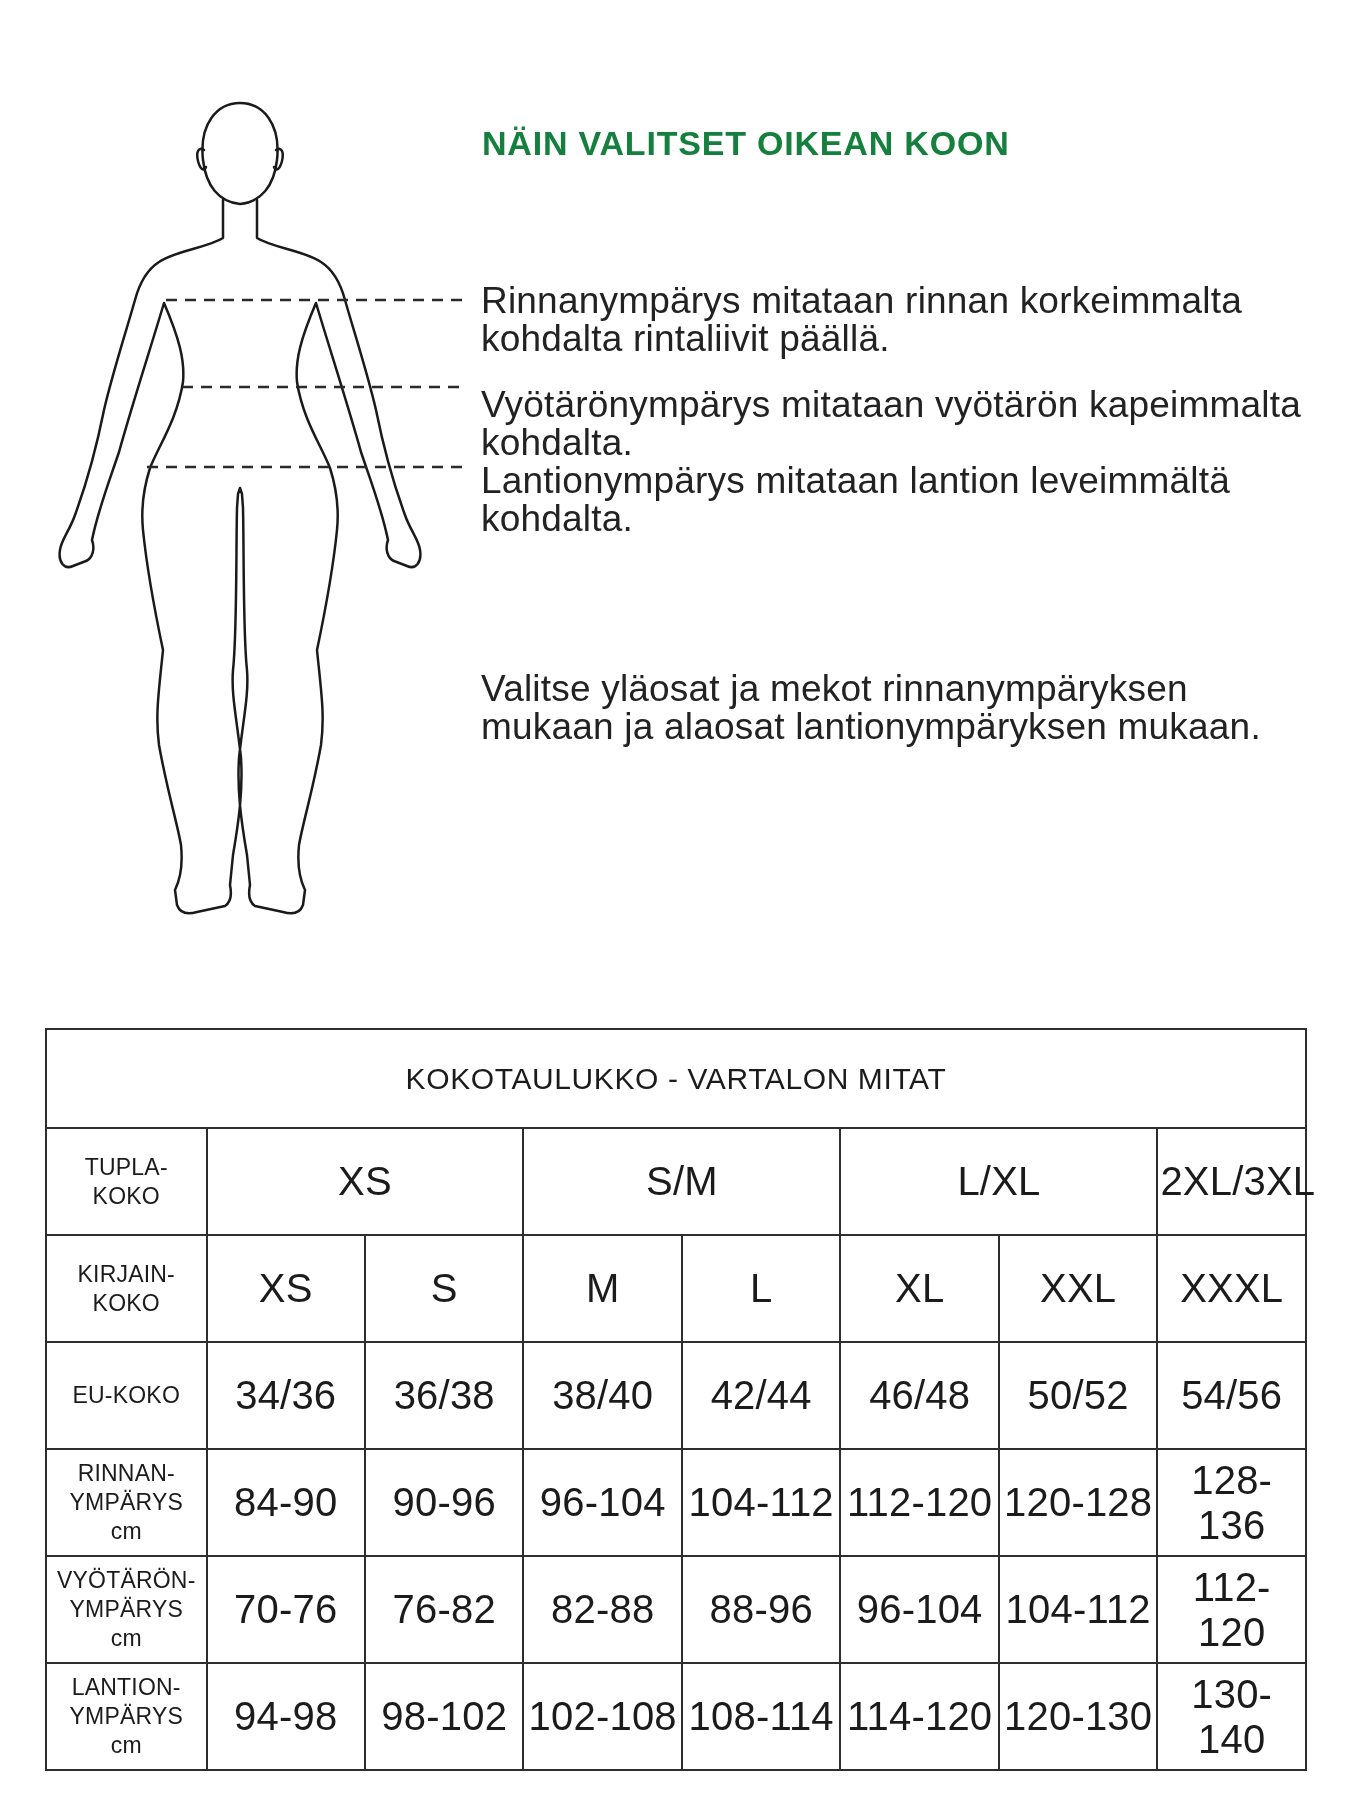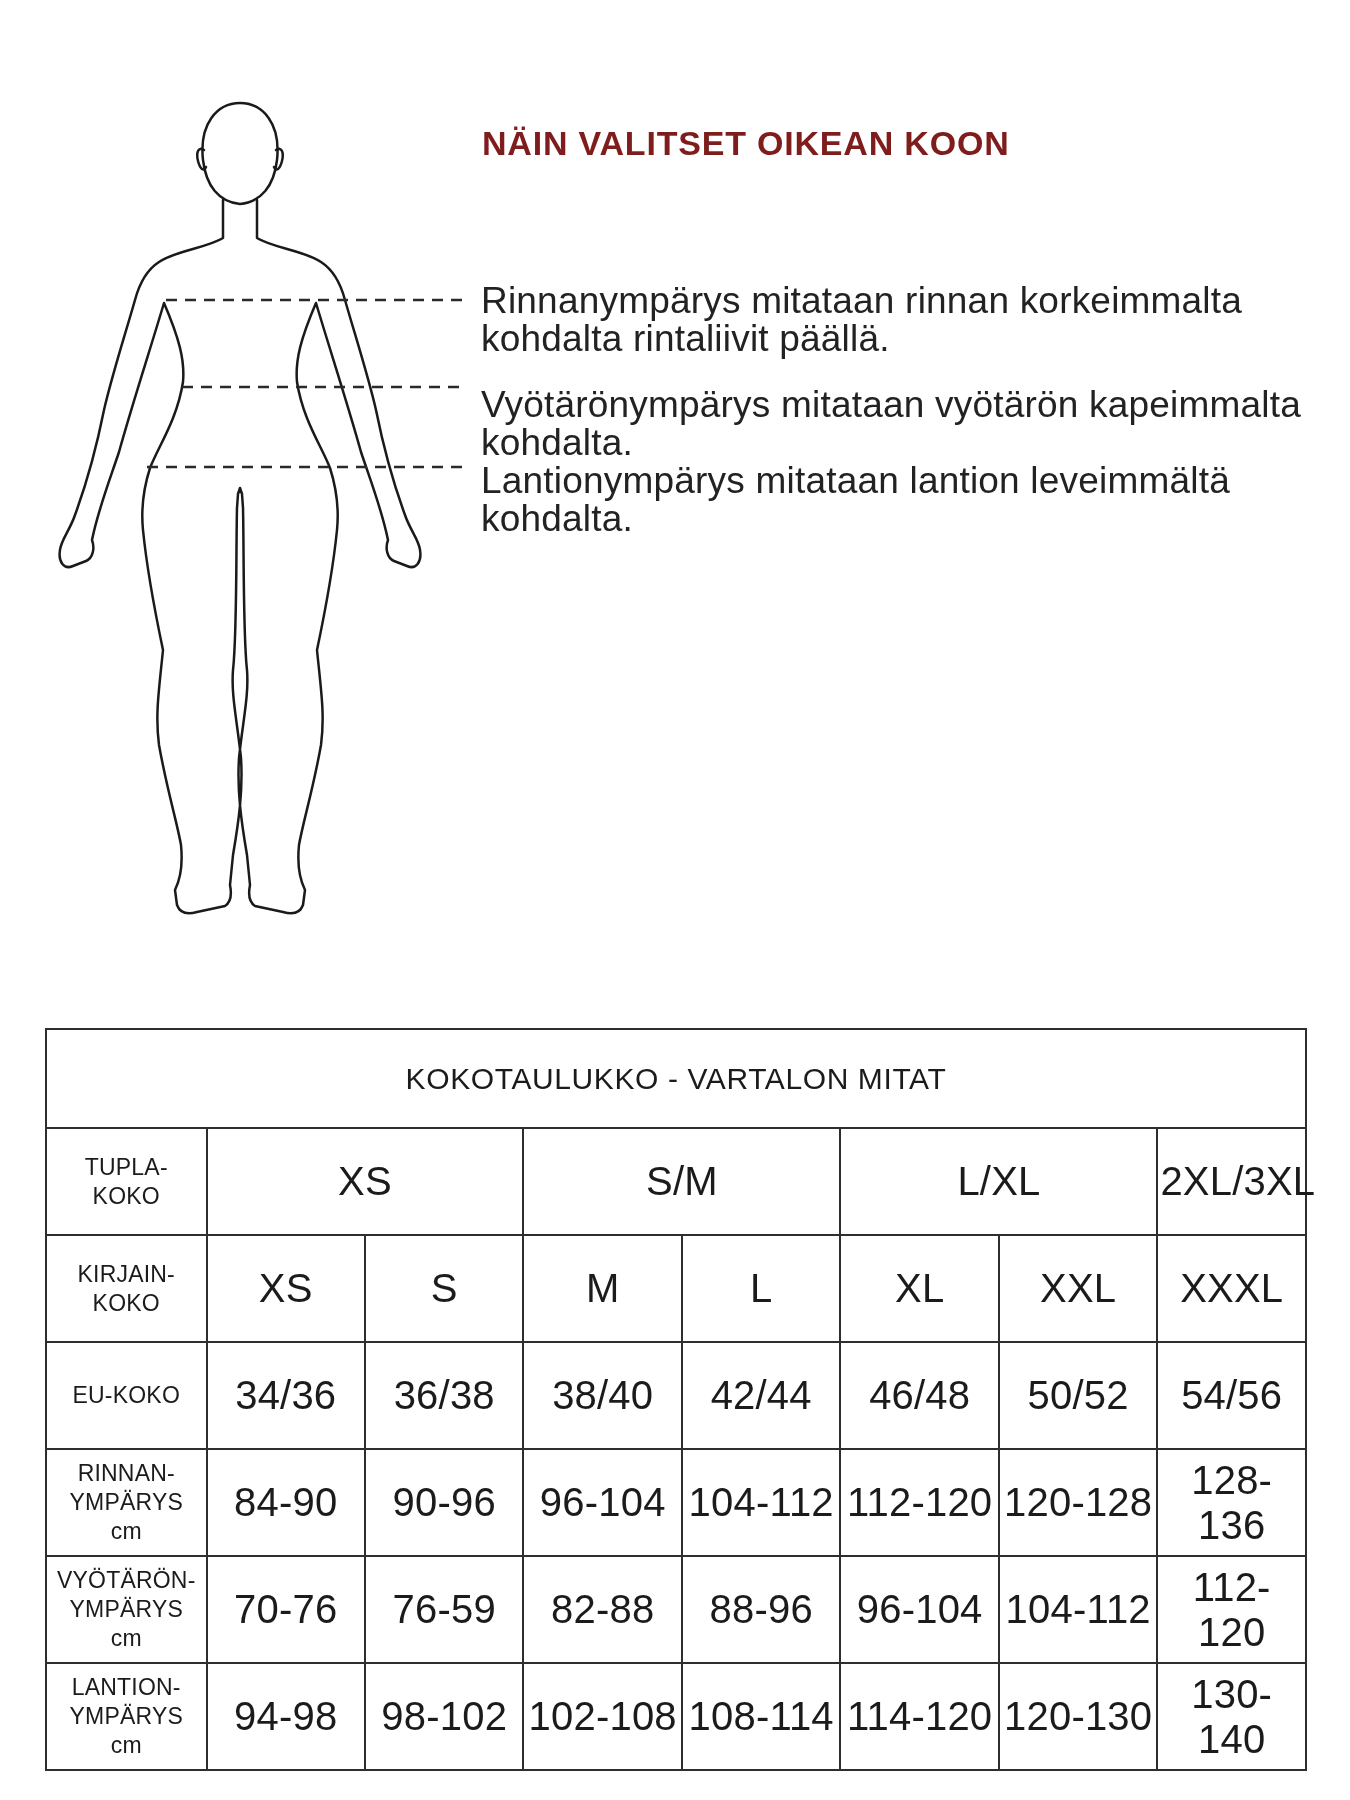--- a/index.html
+++ b/index.html
@@ -11,21 +11,21 @@
     font-family: "Liberation Sans", "DejaVu Sans", sans-serif;
     color: #1c1c1c;
     overflow: hidden;
   }
   .abs { position: absolute; }
   .page-title {
     left: 482px; top: 124px;
     font-size: 34px;
     font-weight: 700;
     letter-spacing: 0.8px;
-    color: #7f1d1d;
+    color: #15803d;
   }
   .para {
     left: 481px;
     width: 820px;
     font-size: 37px;
     line-height: 38px;
     letter-spacing: 0.2px;
     white-space: pre-line;
     color: #222222;
   }
@@ -139,20 +139,22 @@
   </div>
 
   <div class="abs page-title">NÄIN VALITSET OIKEAN KOON</div>
 
   <div id="para-chest" class="abs para">Rinnanympärys mitataan rinnan korkeimmalta
 kohdalta rintaliivit päällä.</div>
   <div id="para-waist" class="abs para">Vyötärönympärys mitataan vyötärön kapeimmalta
 kohdalta.</div>
   <div id="para-hip" class="abs para">Lantionympärys mitataan lantion leveimmältä
 kohdalta.</div>
+  <div id="para-advice" class="abs para">Valitse yläosat ja mekot rinnanympäryksen
+mukaan ja alaosat lantionympäryksen mukaan.</div>
 
   <div id="size-table-wrap" class="abs">
     <table class="size-table">
       <colgroup>
         <col style="width:160px">
         <col style="width:158px">
           <col style="width:158px">
         <col style="width:158px">
           <col style="width:158px">
         <col style="width:158px">
@@ -202,21 +204,21 @@
         <td class="val">104-112</td>
         <td class="val">112-120</td>
         <td class="val">120-128</td>
         <td class="val">128-136</td>
       </tr>
       <tr class="data-row">
         <td class="lbl">VYÖTÄRÖN-
 YMPÄRYS
 cm</td>
         <td class="val">70-76</td>
-        <td class="val">76-59</td>
+        <td class="val">76-82</td>
         <td class="val">82-88</td>
         <td class="val">88-96</td>
         <td class="val">96-104</td>
         <td class="val">104-112</td>
         <td class="val">112-120</td>
       </tr>
       <tr class="data-row">
         <td class="lbl">LANTION-
 YMPÄRYS
 cm</td>

